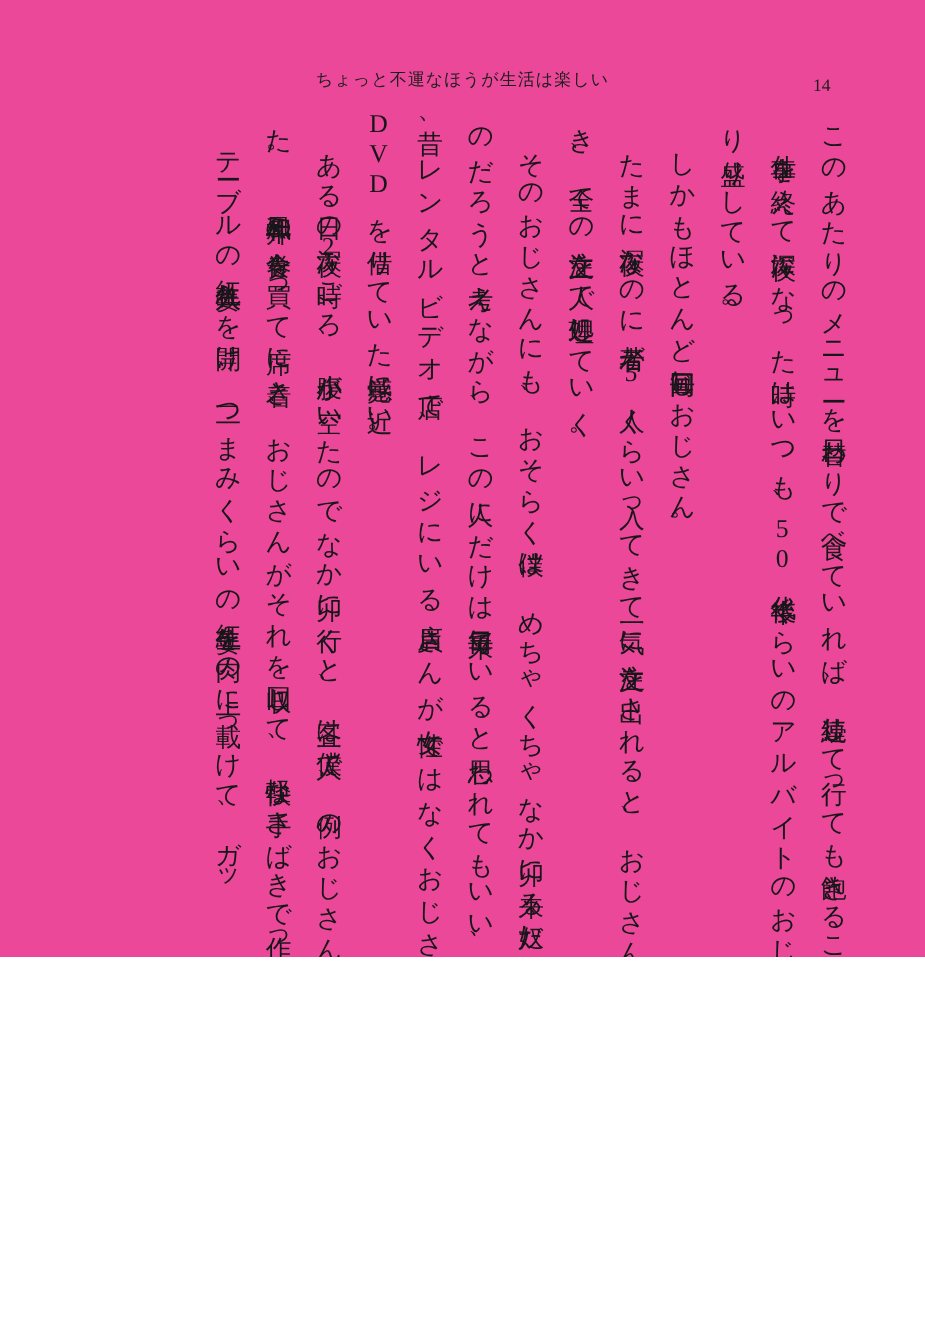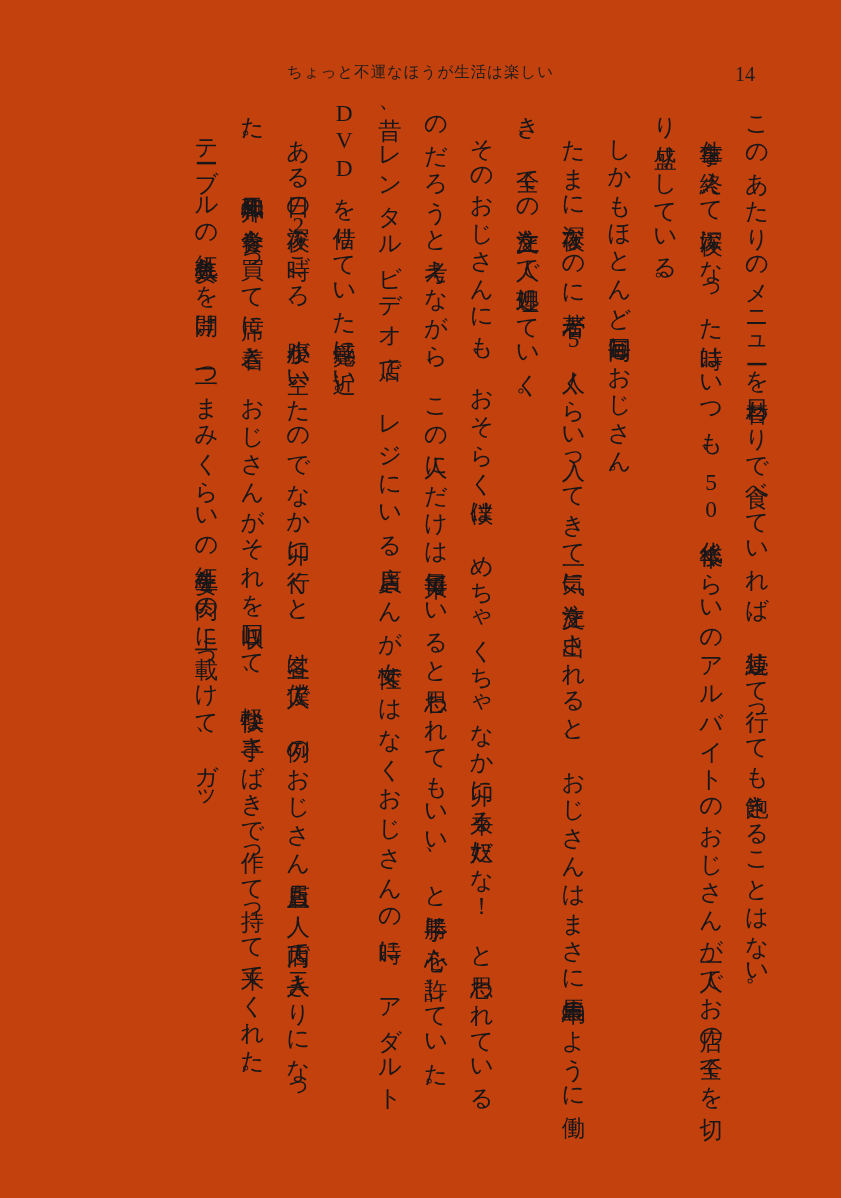--- a/index.html
+++ b/index.html
@@ -7,22 +7,22 @@
     padding: 0;
     background: #ffffff;
   }
   body {
     font-family: "Liberation Serif", "DejaVu Serif", serif;
     color: #1a1a1a;
   }
   #page {
     position: relative;
     width: 841px;
-    height: 1198px;
-    background: #c2410c;
+    height: 870px;
+    background: #ec4899;
     overflow: hidden;
   }
   
   #header {
     position: absolute;
     top: 62px;
     left: 0;
     width: 841px;
     height: 26px;
   }
@@ -33,22 +33,22 @@
     width: 841px;
     text-align: center;
     font-size: 15.5px;
     letter-spacing: 0.06em;
     color: #1d1d1d;
     font-family: "Liberation Serif", "DejaVu Serif", serif;
   }
   #header .folio {
     position: absolute;
     right: 86px;
-    top: 1px;
-    font-size: 20px;
+    top: 8px;
+    font-size: 16px;
     color: #1d1d1d;
     font-family: "Liberation Serif", "DejaVu Serif", serif;
   }
   
   #body-text {
     position: absolute;
     top: 100px;
     left: 62px;
     width: 717px;
     height: 1000px;

